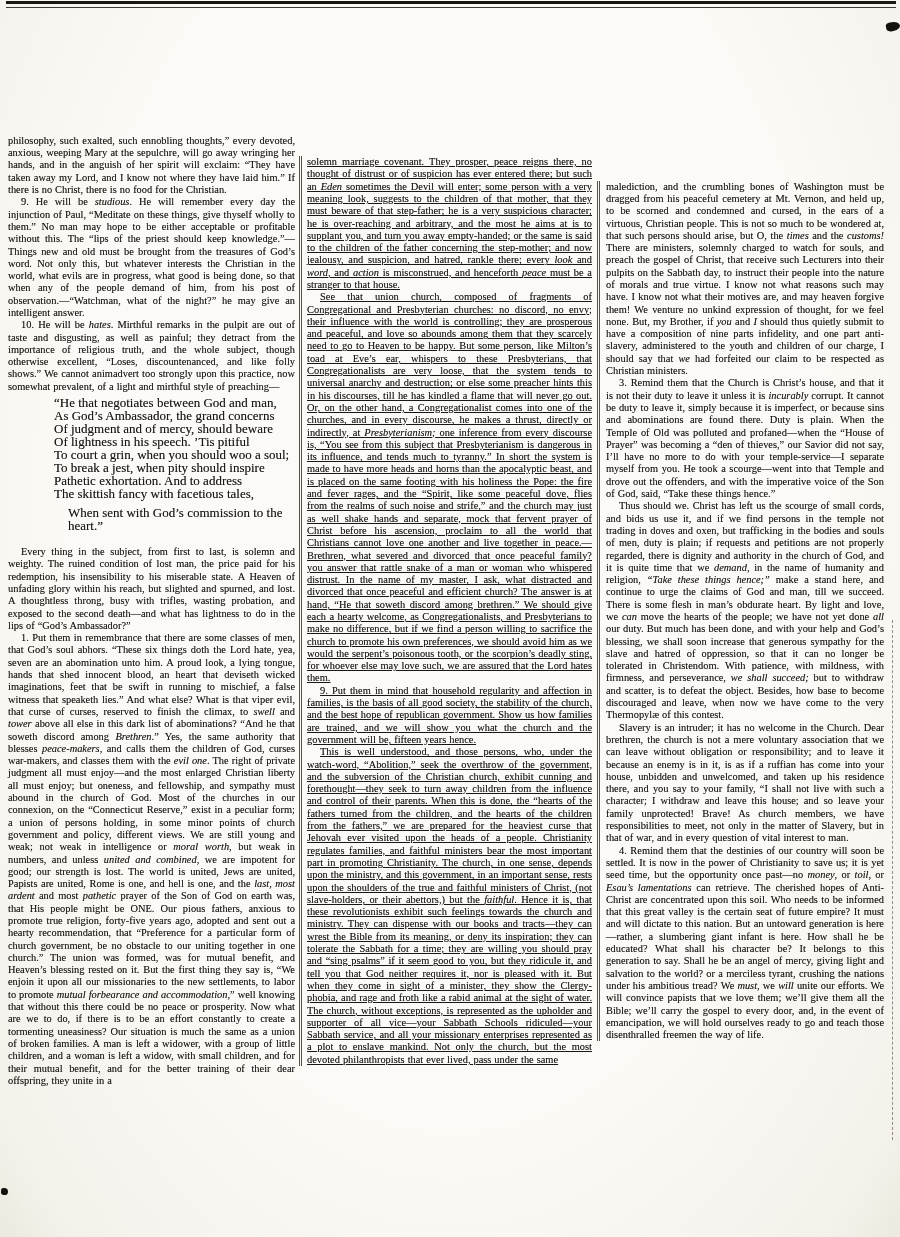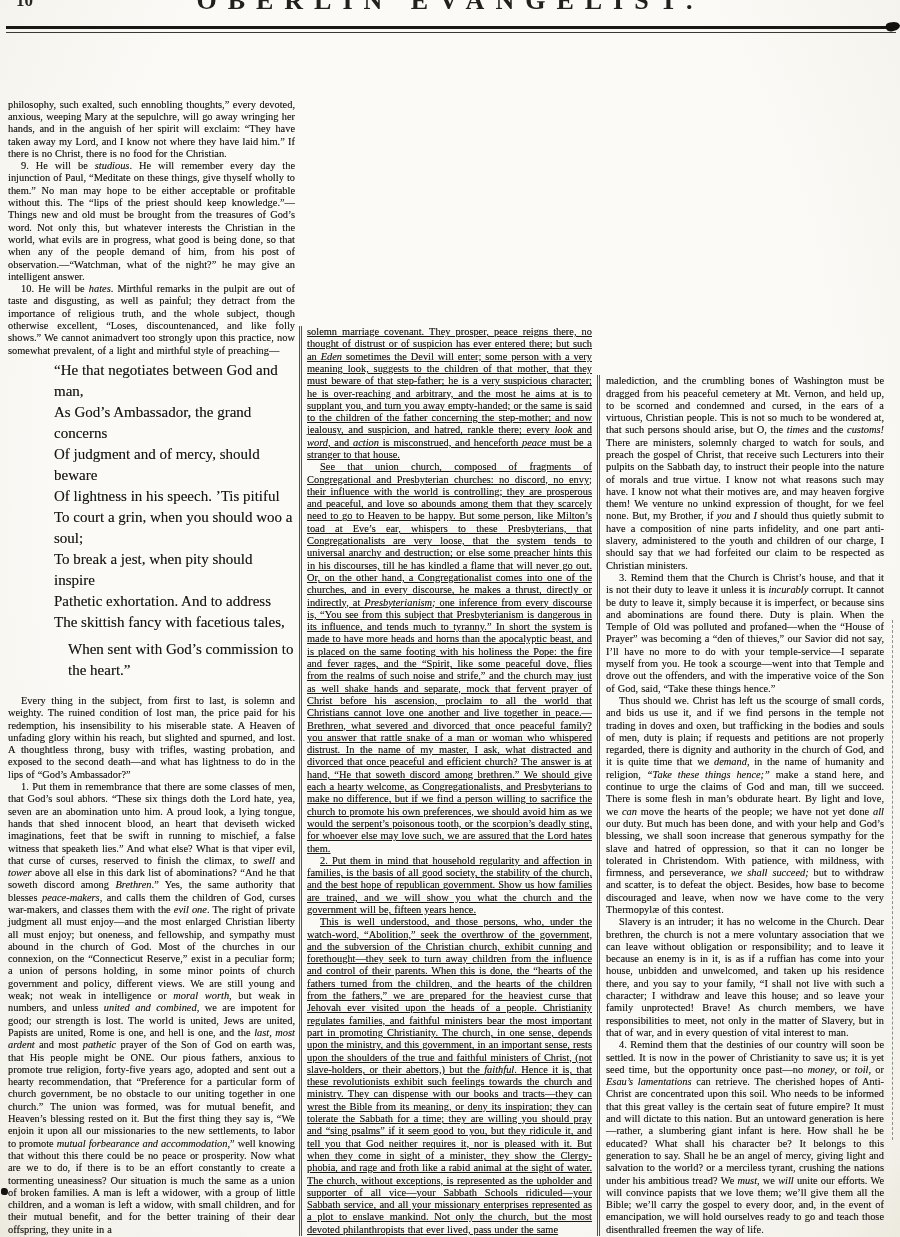--- a/index.html
+++ b/index.html
@@ -22,62 +22,58 @@
   }
   .masthead .pagenum{
     position:absolute;top:-9px;left:16px;font-size:17px;font-weight:bold;color:#2a2722;
   }
   .rule{
     margin:1px 4px 0 6px;height:3px;
     border-top:3px solid #1a1815;border-bottom:1px solid #3c3831;
   }
   
   .cols{
-    display:flex;align-items:flex-end;
+    display:flex;align-items:center;
     padding:3px 6px 0 8px;height:1200px;overflow:hidden;
   }
   .col{box-sizing:border-box;}
   .c1{width:291px;padding-right:4px;}
   .c2{width:298px;border-left:3px double #55504a;padding:0 5px;text-decoration:underline;}
   .c3{flex:1;border-left:3px double #55504a;padding-left:6px;padding-right:10px;}
   .col p{
     margin:0;
     font-size:10.4px;line-height:12.3px;
     text-align:justify;text-justify:inter-word;
     text-indent:13px;
     hyphens:auto;-webkit-hyphens:auto;
     text-shadow:0 0 .4px rgba(20,16,10,.45);
     word-spacing:.4px;
   }
   .col p.cont{text-indent:0;}
   .verse{
     margin:3px 0 0 46px;
-    font-size:15px;line-height:21px;
+    font-size:13px;line-height:13px;
     white-space:pre-line;
     text-shadow:0 0 .4px rgba(20,16,10,.45);
   }
   .verse-last{margin:6px 0 14px 60px;}
   
   .artifact{position:absolute;background:#14110d;border-radius:40% 60% 55% 45%;}
   .a-topright{top:22px;right:0;width:14px;height:9px;transform:rotate(-12deg);}
   .a-bottomleft{bottom:42px;left:1px;width:7px;height:7px;}
   .a-edge{
     position:absolute;right:7px;top:620px;height:520px;width:0;
     border-right:1px dashed rgba(60,55,48,.55);
   }
 </style>
 </head>
 <body>
 
 <div class="page">
 
-  <div class="masthead">
-    <div class="pagenum">10</div>
-    <div class="title">OBERLIN EVANGELIST.</div>
-  </div>
   <div class="rule"></div>
 
   <div class="cols">
 
     <div class="col c1">
       <p class="cont">philosophy, such exalted, such ennobling thoughts,” every devoted, anxious, weeping Mary at the sepulchre, will go away wringing her hands, and in the anguish of her spirit will exclaim: “They have taken away my Lord, and I know not where they have laid him.” If there is no Christ, there is no food for the Christian.</p>
       <p>9. He will be <i>studious</i>. He will remember every day the injunction of Paul, “Meditate on these things, give thyself wholly to them.” No man may hope to be either acceptable or profitable without this. The “lips of the priest should keep knowledge.”— Things new and old must be brought from the treasures of God’s word. Not only this, but whatever interests the Christian in the world, what evils are in progress, what good is being done, so that when any of the people demand of him, from his post of observation.—“Watchman, what of the night?” he may give an intelligent answer.</p>
       <p>10. He will be <i>hates</i>. Mirthful remarks in the pulpit are out of taste and disgusting, as well as painful; they detract from the importance of religious truth, and the whole subject, though otherwise excellent, “Loses, discountenanced, and like folly shows.” We cannot animadvert too strongly upon this practice, now somewhat prevalent, of a light and mirthful style of preaching—</p>
       <div class="verse">“He that negotiates between God and man,
 As God’s Ambassador, the grand concerns
@@ -88,21 +84,21 @@
 Pathetic exhortation.  And to address
 The skittish fancy with facetious tales,</div>
       <div class="verse verse-last">When sent with God’s commission to the heart.”</div>
       <p>Every thing in the subject, from first to last, is solemn and weighty. The ruined condition of lost man, the price paid for his redemption, his insensibility to his miserable state. A Heaven of unfading glory within his reach, but slighted and spurned, and lost. A thoughtless throng, busy with trifles, wasting probation, and exposed to the second death—and what has lightness to do in the lips of “God’s Ambassador?”</p>
       <p>1. Put them in remembrance that there are some classes of men, that God’s soul abhors. “These six things doth the Lord hate, yea, seven are an abomination unto him. A proud look, a lying tongue, hands that shed innocent blood, an heart that deviseth wicked imaginations, feet that be swift in running to mischief, a false witness that speaketh lies.” And what else? What is that viper evil, that curse of curses, reserved to finish the climax, to <i>swell</i> and <i>tower</i> above all else in this dark list of abominations? “And he that soweth discord among <i>Brethren</i>.” Yes, the same authority that blesses <i>peace-makers</i>, and calls them the children of God, curses war-makers, and classes them with the <i>evil one</i>. The right of private judgment all must enjoy—and the most enlarged Christian liberty all must enjoy; but oneness, and fellowship, and sympathy must abound in the church of God. Most of the churches in our connexion, on the “Connecticut Reserve,” exist in a peculiar form; a union of persons holding, in some minor points of church government and policy, different views. We are still young and weak; not weak in intelligence or <i>moral worth</i>, but weak in numbers, and unless <i>united and combined</i>, we are impotent for good; our strength is lost. The world is united, Jews are united, Papists are united, Rome is one, and hell is one, and the <i>last, most ardent</i> and most <i>pathetic</i> prayer of the Son of God on earth was, that His people might be ONE. Our pious fathers, anxious to promote true religion, forty-five years ago, adopted and sent out a hearty recommendation, that “Preference for a particular form of church government, be no obstacle to our uniting together in one church.” The union was formed, was for mutual benefit, and Heaven’s blessing rested on it. But the first thing they say is, “We enjoin it upon all our missionaries to the new settlements, to labor to promote <i>mutual forbearance and accommodation</i>,” well knowing that without this there could be no peace or prosperity. Now what are we to do, if there is to be an effort constantly to create a tormenting uneasiness? Our situation is much the same as a union of broken families. A man is left a widower, with a group of little children, and a woman is left a widow, with small children, and for their mutual benefit, and for the better training of their dear offspring, they unite in a</p>
     </div>
 
     <div class="col c2">
       <p class="cont">solemn marriage covenant. They prosper, peace reigns there, no thought of distrust or of suspicion has ever entered there; but such an <i>Eden</i> sometimes the Devil will enter; some person with a very meaning look, suggests to the children of that mother, that they must beware of that step-father; he is a very suspicious character; he is over-reaching and arbitrary, and the most he aims at is to supplant you, and turn you away empty-handed; or the same is said to the children of the father concerning the step-mother; and now jealousy, and suspicion, and hatred, rankle there; every <i>look</i> and <i>word</i>, and <i>action</i> is misconstrued, and henceforth <i>peace</i> must be a stranger to that house.</p>
       <p>See that union church, composed of fragments of Congregational and Presbyterian churches: no discord, no envy; their influence with the world is controlling; they are prosperous and peaceful, and love so abounds among them that they scarcely need to go to Heaven to be happy. But some person, like Milton’s toad at Eve’s ear, whispers to these Presbyterians, that Congregationalists are very loose, that the system tends to universal anarchy and destruction; or else some preacher hints this in his discourses, till he has kindled a flame that will never go out. Or, on the other hand, a Congregationalist comes into one of the churches, and in every discourse, he makes a thrust, directly or indirectly, at <i>Presbyterianism;</i> one inference from every discourse is, “You see from this subject that Presbyterianism is dangerous in its influence, and tends much to tyranny.” In short the system is made to have more heads and horns than the apocalyptic beast, and is placed on the same footing with his holiness the Pope: the fire and fever rages, and the “Spirit, like some peaceful dove, flies from the realms of such noise and strife,” and the church may just as well shake hands and separate, mock that fervent prayer of Christ before his ascension, proclaim to all the world that Christians cannot love one another and live together in peace.— Brethren, what severed and divorced that once peaceful family? you answer that rattle snake of a man or woman who whispered distrust. In the name of my master, I ask, what distracted and divorced that once peaceful and efficient church? The answer is at hand, “He that soweth discord among brethren.” We should give each a hearty welcome, as Congregationalists, and Presbyterians to make no difference, but if we find a person willing to sacrifice the church to promote his own preferences, we should avoid him as we would the serpent’s poisonous tooth, or the scorpion’s deadly sting, for whoever else may love such, we are assured that the Lord hates them.</p>
-      <p>2. Put them in mind that household regularity and affection in families, is the basis of all good society, the stability of the church, and the best hope of republican government. Show us how families are trained, and we will show you what the church and the government will be, fifteen years hence.</p>
+      <p>9. Put them in mind that household regularity and affection in families, is the basis of all good society, the stability of the church, and the best hope of republican government. Show us how families are trained, and we will show you what the church and the government will be, fifteen years hence.</p>
       <p>This is well understood, and those persons, who, under the watch-word, “Abolition,” seek the overthrow of the government, and the subversion of the Christian church, exhibit cunning and forethought—they seek to turn away children from the influence and control of their parents. When this is done, the “hearts of the fathers turned from the children, and the hearts of the children from the fathers,” we are prepared for the heaviest curse that Jehovah ever visited upon the heads of a people. Christianity regulates families, and faithful ministers bear the most important part in promoting Christianity. The church, in one sense, depends upon the ministry, and this government, in an important sense, rests upon the shoulders of the true and faithful ministers of Christ, (not slave-holders, or their abettors,) but the <i>faithful</i>. Hence it is, that these revolutionists exhibit such feelings towards the church and ministry. They can dispense with our books and tracts—they can wrest the Bible from its meaning, or deny its inspiration; they can tolerate the Sabbath for a time; they are willing you should pray and “sing psalms” if it seem good to you, but they ridicule it, and tell you that God neither requires it, nor is pleased with it. But when they come in sight of a minister, they show the Clergy-phobia, and rage and froth like a rabid animal at the sight of water. The church, without exceptions, is represented as the upholder and supporter of all vice—your Sabbath Schools ridiculed—your Sabbath service, and all your missionary enterprises represented as a plot to enslave mankind. Not only the church, but the most devoted philanthropists that ever lived, pass under the same</p>
     </div>
 
     <div class="col c3">
       <p class="cont">malediction, and the crumbling bones of Washington must be dragged from his peaceful cemetery at Mt. Vernon, and held up, to be scorned and condemned and cursed, in the ears of a virtuous, Christian people. This is not so much to be wondered at, that such persons should arise, but O, the <i>times</i> and the <i>customs!</i> There are ministers, solemnly charged to watch for souls, and preach the gospel of Christ, that receive such Lecturers into their pulpits on the Sabbath day, to instruct their people into the nature of morals and true virtue. I know not what reasons such may have. I know not what their motives are, and may heaven forgive them! We venture no unkind expression of thought, for we feel none. But, my Brother, if <i>you</i> and <i>I</i> should thus quietly submit to have a composition of nine parts infidelity, and one part anti-slavery, administered to the youth and children of our charge, I should say that <i>we</i> had forfeited our claim to be respected as Christian ministers.</p>
       <p>3. Remind them that the Church is Christ’s house, and that it is not their duty to leave it unless it is <i>incurably</i> corrupt. It cannot be duty to leave it, simply because it is imperfect, or because sins and abominations are found there. Duty is plain. When the Temple of Old was polluted and profaned—when the “House of Prayer” was becoming a “den of thieves,” our Savior did not say, I’ll have no more to do with your temple-service—I separate myself from you. He took a scourge—went into that Temple and drove out the offenders, and with the imperative voice of the Son of God, said, “Take these things hence.”</p>
       <p>Thus should we. Christ has left us the scourge of small cords, and bids us use it, and if we find persons in the temple not trading in doves and oxen, but trafficking in the bodies and souls of men, duty is plain; if requests and petitions are not properly regarded, there is dignity and authority in the church of God, and it is quite time that we <i>demand</i>, in the name of humanity and religion, <i>“Take these things hence;”</i> make a stand here, and continue to urge the claims of God and man, till we succeed. There is some flesh in man’s obdurate heart. By light and love, we <i>can</i> move the hearts of the people; we have not yet done <i>all</i> our duty. But much has been done, and with your help and God’s blessing, we shall soon increase that generous sympathy for the slave and hatred of oppression, so that it can no longer be tolerated in Christendom. With patience, with mildness, with firmness, and perseverance, <i>we shall succeed;</i> but to withdraw and scatter, is to defeat the object. Besides, how base to become discouraged and leave, when now we have come to the very Thermopylæ of this contest.</p>
       <p>Slavery is an intruder; it has no welcome in the Church. Dear brethren, the church is not a mere voluntary association that we can leave without obligation or responsibility; and to leave it because an enemy is in it, is as if a ruffian has come into your house, unbidden and unwelcomed, and taken up his residence there, and you say to your family, “I shall not live with such a character; I withdraw and leave this house; and so leave your family unprotected! Brave! As church members, we have responsibilities to meet, not only in the matter of Slavery, but in that of war, and in every question of vital interest to man.</p>
       <p>4. Remind them that the destinies of our country will soon be settled. It is now in the power of Christianity to save us; it is yet seed time, but the opportunity once past—no <i>money</i>, or <i>toil</i>, or <i>Esau’s lamentations</i> can retrieve. The cherished hopes of Anti-Christ are concentrated upon this soil. Who needs to be informed that this great valley is the certain seat of future empire? It must and will dictate to this nation. But an untoward generation is here—rather, a slumbering giant infant is here. How shall he be educated? What shall his character be? It belongs to this generation to say. Shall he be an angel of mercy, giving light and salvation to the world? or a merciless tyrant, crushing the nations under his ambitious tread? We <i>must</i>, we <i>will</i> unite our efforts. We will convince papists that we love them; we’ll give them all the Bible; we’ll carry the gospel to every door, and, in the event of emancipation, we will hold ourselves ready to go and teach those disenthralled freemen the way of life.</p>
     </div>

